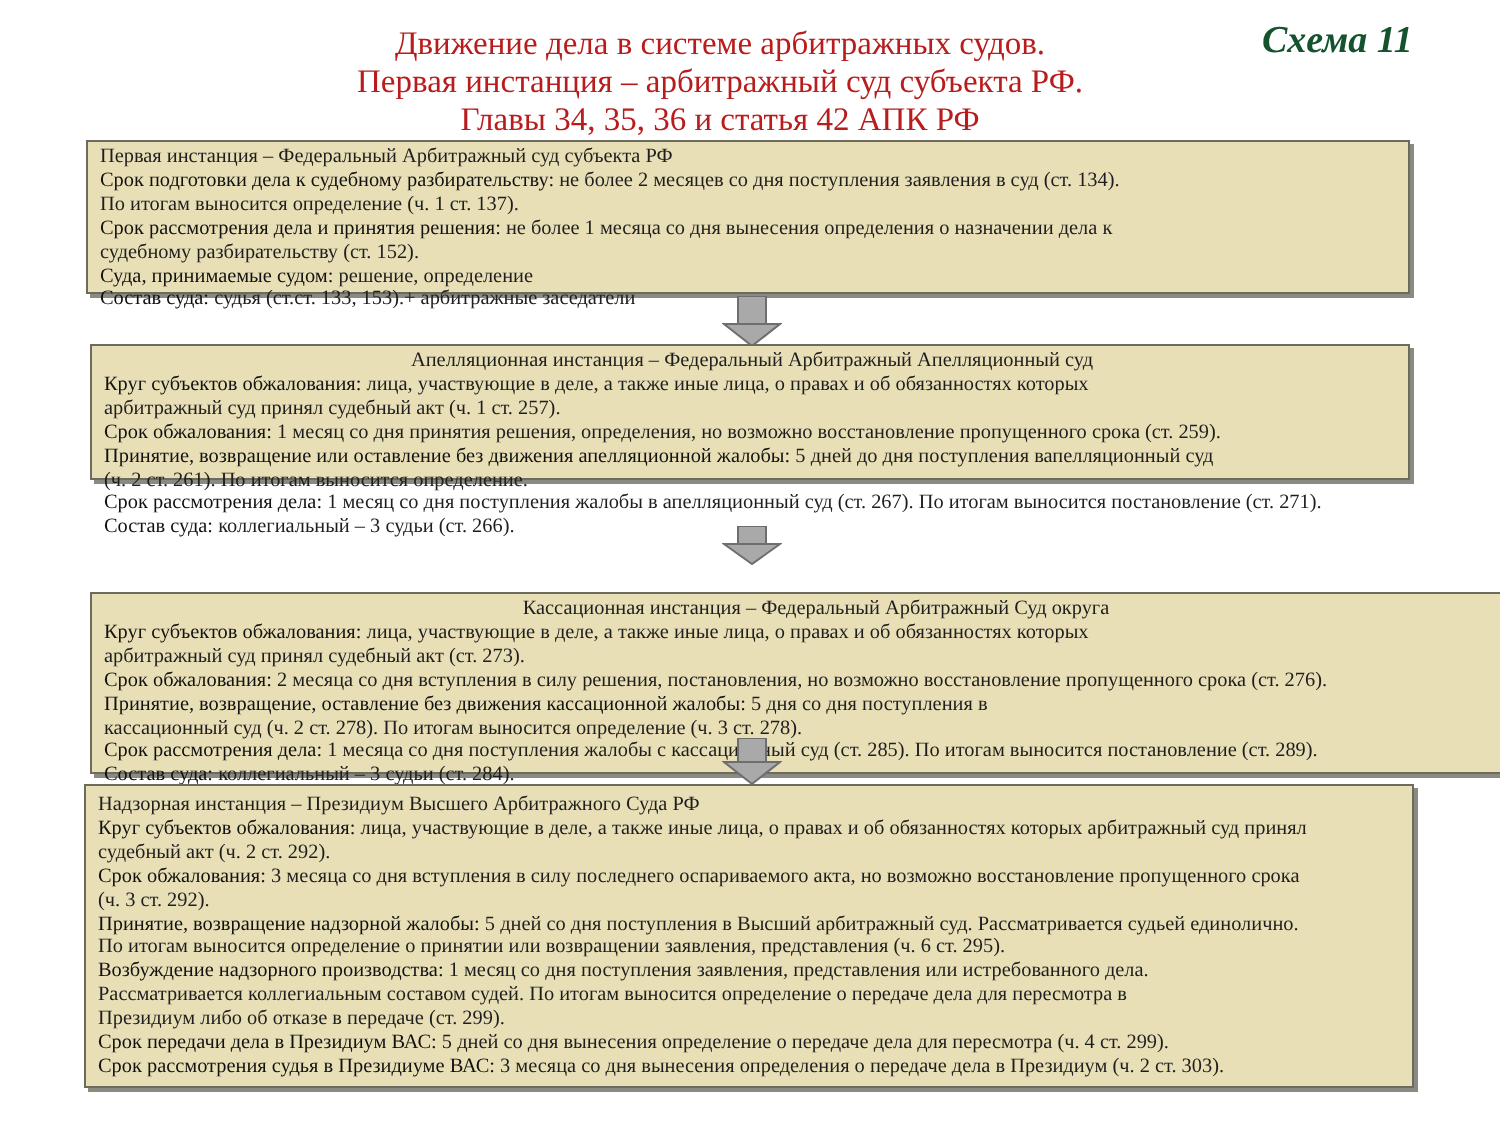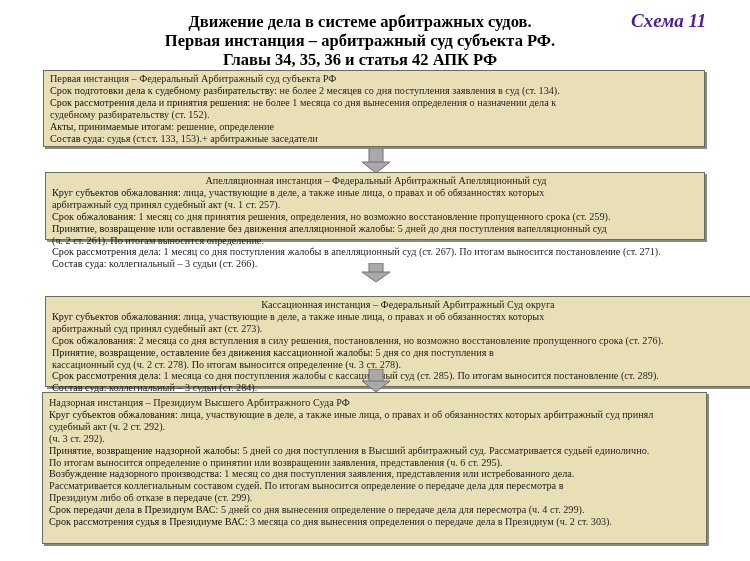--- a/index.html
+++ b/index.html
@@ -2,27 +2,27 @@
 <html><head>
 <meta charset="utf-8">
 <style>
   html, body { margin:0; padding:0; }
   body {
     width:750px; height:561px; background:#ffffff; position:relative; overflow:hidden;
     font-family:"Liberation Serif", "DejaVu Serif", serif; color:#1a1a1a;
   }
   .title-block {
     position:absolute; left:100px; top:12px; width:520px; text-align:center;
-    font-family:"Liberation Serif", serif; font-weight:bold; font-size:16.5px; line-height:19px;
-    color:#000000;
+    font-family:"Liberation Serif", serif; font-weight:normal; font-size:16.5px; line-height:19px;
+    color:#b91c1c;
   }
   .title-block div { white-space:nowrap; }
   .scheme-label {
     position:absolute; left:631px; top:10px; font-style:italic; font-weight:bold;
-    font-size:19px; color:#4c1d95; font-family:"Liberation Serif", serif;
+    font-size:19px; color:#14532d; font-family:"Liberation Serif", serif;
   }
   .box {
     position:absolute; background:#e8dfb7; border:1px solid #6b6b5e;
     box-shadow:2px 2px 0 #8a8a80;
     font-size:10.2px; line-height:11.9px; padding:2px 4px 2px 6px; box-sizing:border-box;
     color:#1e1e1e;
   }
   .box .line { white-space:nowrap; overflow:hidden; }
   .box .head { }
   .box .head.center { text-align:center; }
@@ -39,23 +39,24 @@
   <div>Движение дела в системе арбитражных судов.</div>
   <div>Первая инстанция – арбитражный суд субъекта РФ.</div>
   <div>Главы 34, 35, 36 и статья 42 АПК РФ</div>
 </div>
 <div class="scheme-label">Схема 11</div>
 
 <div class="box" id="box0" style="left:43px; top:70px; width:662px; height:77px;">
   <div class="line head">Первая инстанция – Федеральный Арбитражный суд субъекта РФ</div>
   <div class="lines">
       <div class="line"><b>Срок подготовки дела к судебному разбирательству</b><b>:</b><span> не более 2 месяцев со дня поступления заявления в суд (ст. 134).</span></div>
+      <div class="line"><span> По итогам выносится определение (ч. 1 ст. 137).</span></div>
       <div class="line"><b>Срок рассмотрения дела и принятия решения</b><b>:</b><span> не более 1 месяца со дня вынесения определения о назначении дела к</span></div>
       <div class="line"><span>судебному разбирательству (ст. 152).</span></div>
-      <div class="line"><b>Акты, принимаемые итогам</b><b>:</b><span> решение, определение</span></div>
+      <div class="line"><b>Суда, принимаемые судом</b><b>:</b><span> решение, определение</span></div>
       <div class="line"><b>Состав суда</b><b>:</b><span> судья (ст.ст. 133, 153).+ арбитражные заседатели</span></div>
     </div>
 </div>
 
 <div class="arrow" style="left:361px; top:148px;">
   <svg width="30" height="26" viewBox="0 0 30 26">
     <rect x="8" y="0" width="14" height="15" fill="#a9a9a9" stroke="#6e6e6e" stroke-width="1"></rect>
     <polygon points="1,14 29,14 15,25" fill="#a9a9a9" stroke="#6e6e6e" stroke-width="1"></polygon>
   </svg>
 </div>
@@ -98,20 +99,21 @@
     <rect x="8" y="0" width="14" height="13" fill="#a9a9a9" stroke="#6e6e6e" stroke-width="1"></rect>
     <polygon points="1,12 29,12 15,23" fill="#a9a9a9" stroke="#6e6e6e" stroke-width="1"></polygon>
   </svg>
 </div>
 
 <div class="box" id="box3" style="left:42px; top:392px; width:665px; height:152px; padding-top:4px;">
   <div class="line head">Надзорная инстанция – Президиум Высшего Арбитражного Суда  РФ</div>
   <div class="lines">
       <div class="line"><b>Круг субъектов обжалования</b><b>:</b><span> лица, участвующие в деле, а также иные лица, о правах и об обязанностях которых арбитражный суд принял</span></div>
       <div class="line"><span>судебный акт (ч. 2 ст. 292).</span></div>
+      <div class="line"><b>Срок обжалования</b><b>:</b><span> 3 месяца со дня вступления в силу последнего оспариваемого акта, но возможно восстановление пропущенного срока</span></div>
       <div class="line"><span>(ч. 3 ст. 292).</span></div>
       <div class="line"><b>Принятие, возвращение надзорной жалобы</b><b>:</b><span> 5 дней со дня поступления в Высший арбитражный суд. Рассматривается судьей единолично.</span></div>
       <div class="line"><span> По итогам выносится определение о принятии или возвращении заявления, представления (ч. 6 ст. 295).</span></div>
       <div class="line"><b> Возбуждение надзорного производства</b><b>:</b><span> 1 месяц со дня поступления заявления, представления или истребованного дела.</span></div>
       <div class="line"><span>Рассматривается коллегиальным составом судей. По итогам выносится определение о передаче дела для пересмотра в</span></div>
       <div class="line"><span>Президиум либо об отказе в передаче (ст. 299).</span></div>
       <div class="line"><b>Срок передачи дела в Президиум ВАС</b><b>:</b><span> 5 дней со дня вынесения определение о передаче дела для пересмотра (ч. 4 ст. 299).</span></div>
       <div class="line"><b>Срок рассмотрения судья в Президиуме ВАС</b><b>:</b><span> 3 месяца со дня вынесения определения о передаче дела в Президиум (ч. 2 ст. 303).</span></div>
     </div>
 </div>

